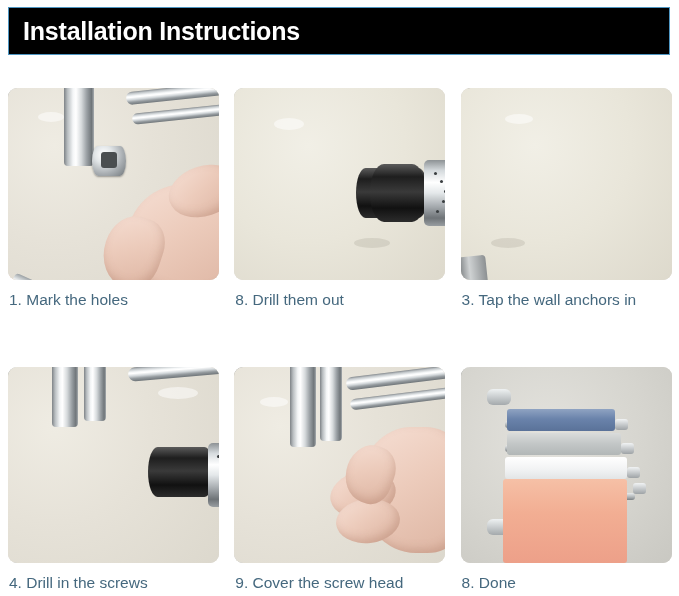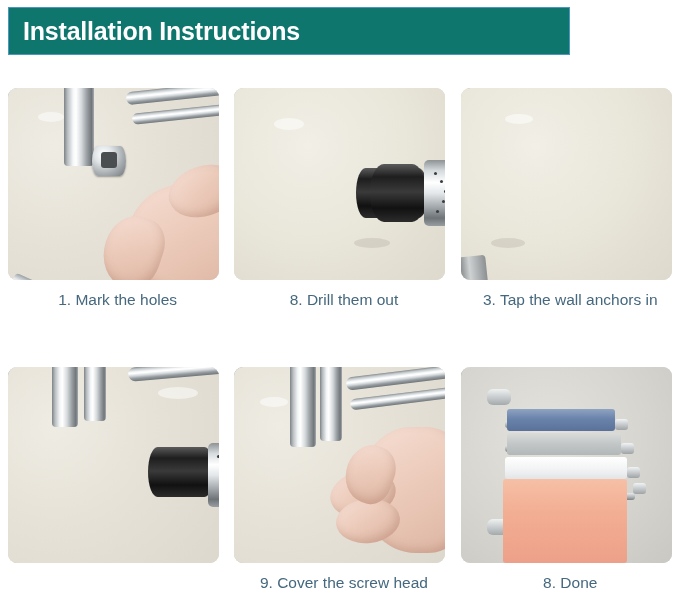--- a/index.html
+++ b/index.html
@@ -9,43 +9,43 @@
     background: #ffffff;
     font-family: "Liberation Sans", sans-serif;
     overflow: hidden;
   }
   .page { position: relative; width: 679px; height: 596px; background: #fff; }
 
   
   .banner {
     position: absolute;
     left: 8px; top: 7px;
-    width: 562px; height: 48px;
-    background: #0f766e;
+    width: 662px; height: 48px;
+    background: #000000;
     border: 1px solid #4e96c2;
     display: flex;
     align-items: center;
   }
   .banner-title {
     color: #ffffff;
     font-size: 25px;
     font-weight: bold;
     letter-spacing: -0.2px;
     padding-left: 14px;
     white-space: nowrap;
   }
 
   
   .grid {
     position: absolute;
     left: 0; top: 84px;
     width: 679px;
   }
   .row { display: flex; }
-  .cell { width: 226.3px; position: relative; text-align: center; }
+  .cell { width: 226.3px; position: relative; }
 
   .photo {
     position: relative;
     width: 211px; height: 192px;
     margin: 4px 0 0 8px;
     border-radius: 9px;
     overflow: hidden;
     background: #d9d6cf;
   }
   .row2 .photo { height: 196px; }
@@ -306,20 +306,21 @@
           <div class="cyl-cap"></div>
 
           <div class="drill-grip grip"></div>
           <div class="drill-collar collar"></div>
           <div class="dots">
             <i style="left:2px;top:4px"></i>
 
           </div>
 
         </div>
+        <div class="caption">4. Drill in the screws</div>
       </div>
 
       <div class="cell">
         <div class="photo p5">
           <div class="wall-beige"></div>
           <div class="speck" style="left:26px;top:30px;width:28px;height:10px;"></div>
           <div class="chrome-h bar-top"></div>
           <div class="chrome-h bar-top2"></div>
           <div class="chrome-v post"></div>
           <div class="chrome-v post2"></div>

